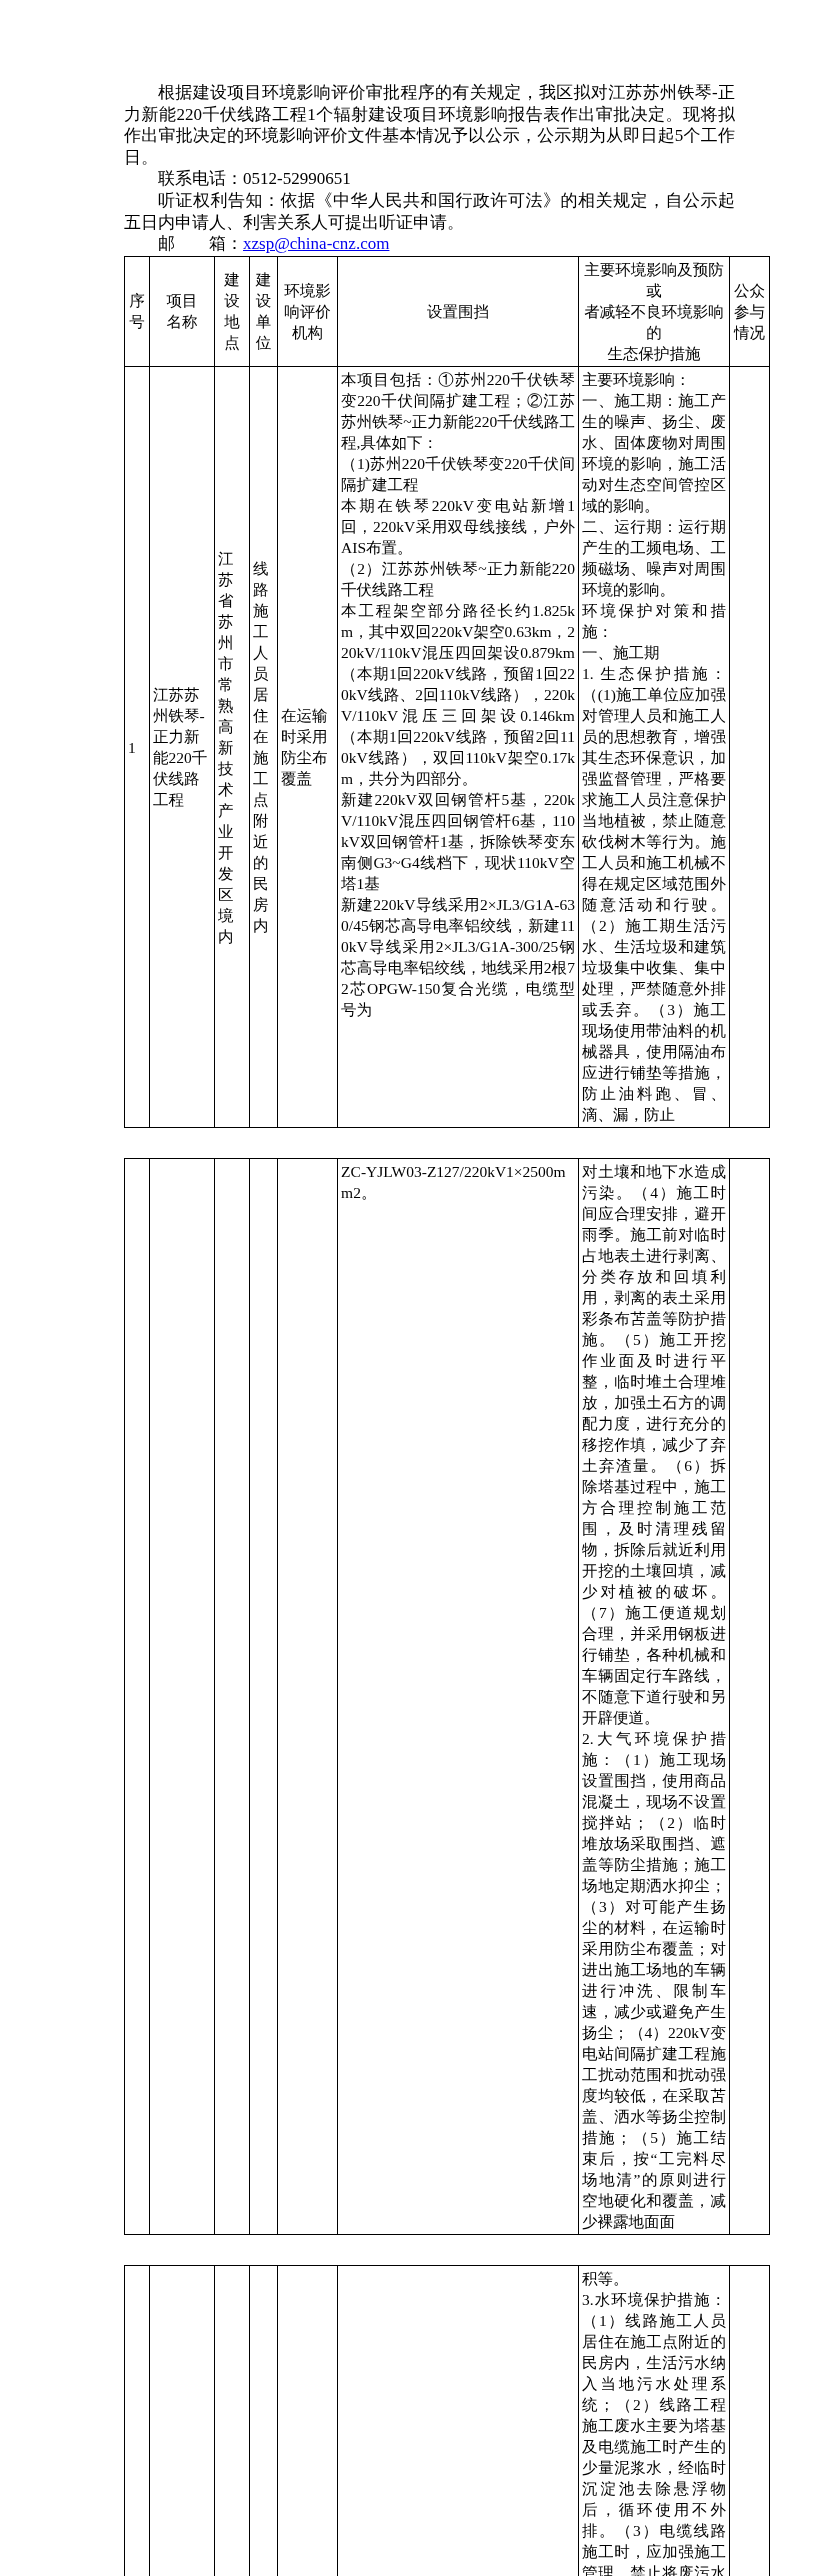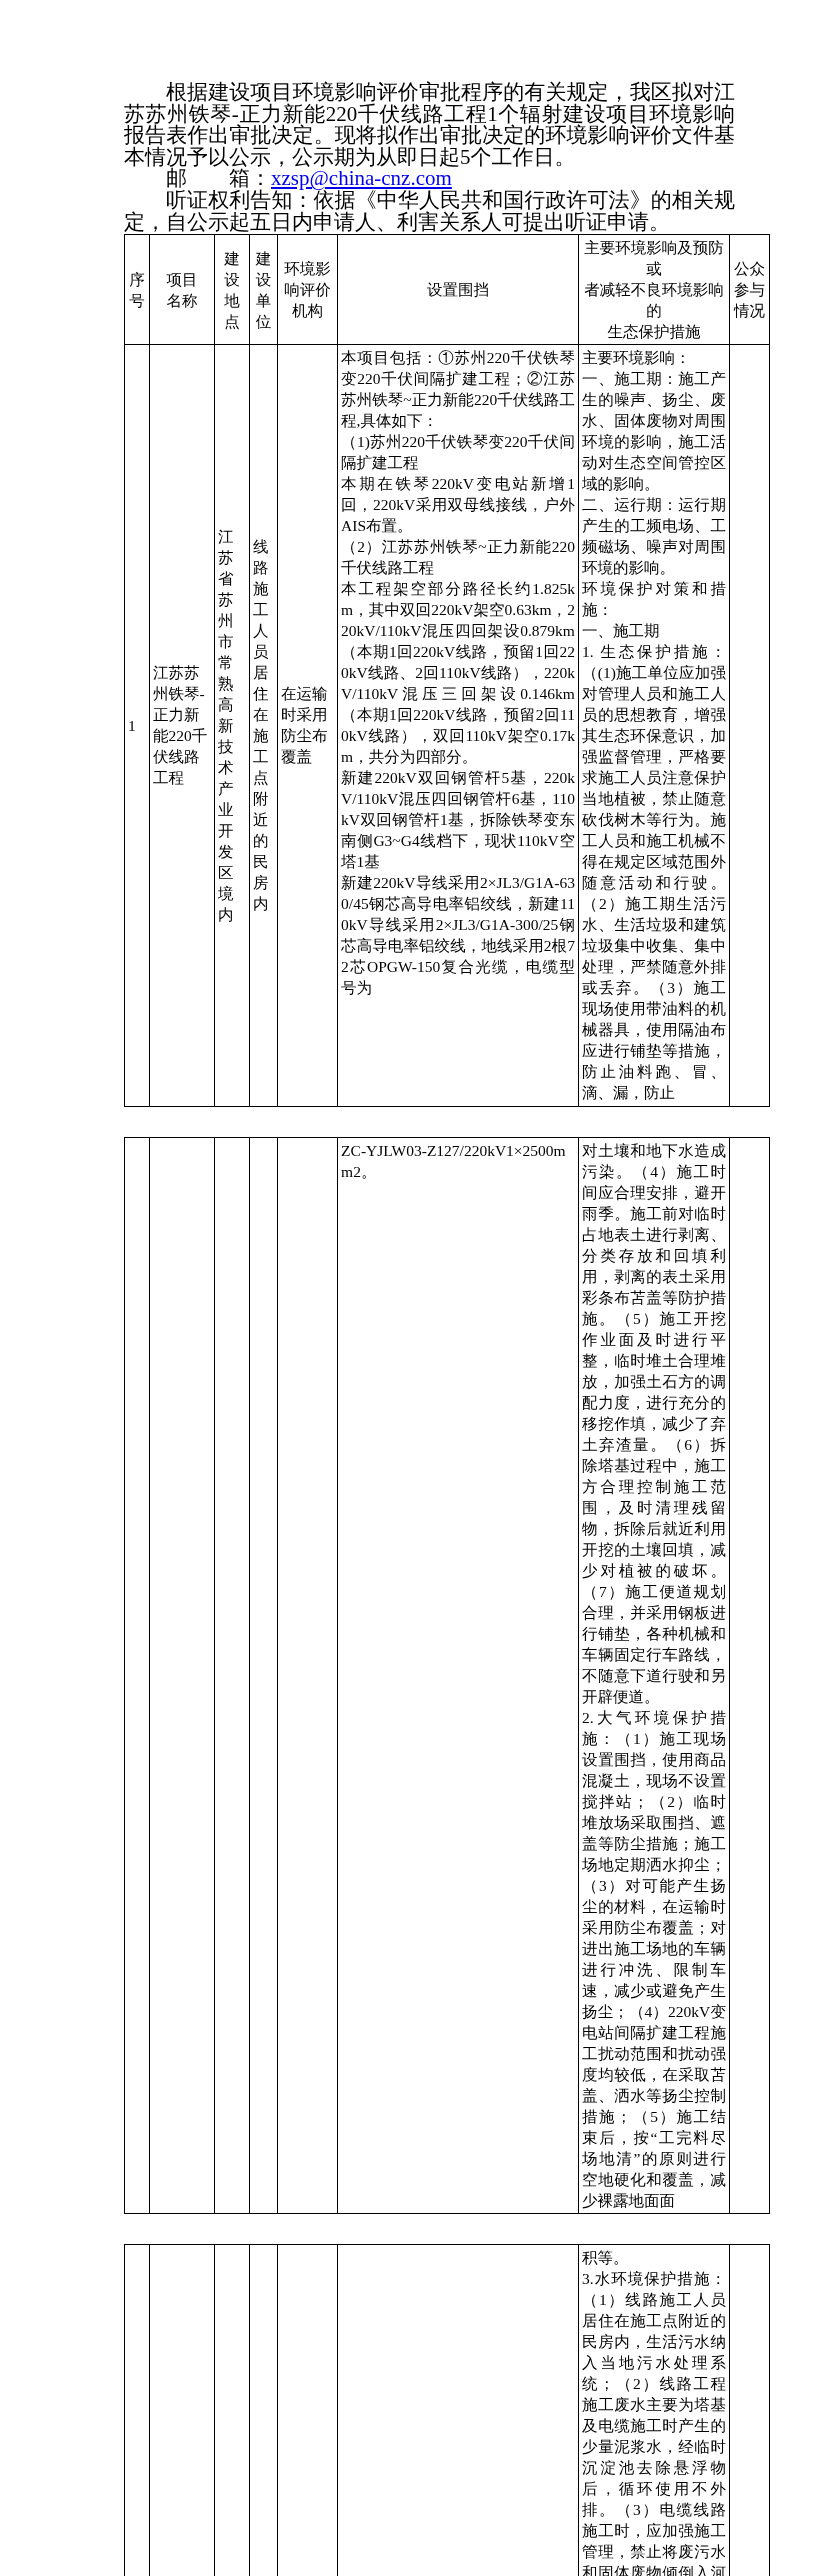--- a/index.html
+++ b/index.html
@@ -14,21 +14,21 @@
     font-family: "Liberation Serif", "DejaVu Serif", serif;
     color: #000000;
   }
   .page {
     padding-top: 82px;
   }
   
   .intro {
     width: 611px;
     margin-left: 124px;
-    font-size: 21px;
+    font-size: 17px;
     line-height: 21.6px;
     text-align: justify;
   }
   .intro p {
     margin: 0;
   }
   .indent2 { text-indent: 2em; }
   .intro .contact-line { white-space: pre-wrap; }
   a.mail-link {
     color: #0000ee;
@@ -80,22 +80,23 @@
   .sec2 td { height: 981px; }
   .sec3 td { height: 819px; }
 </style>
 </head>
 <body>
 
 <div class="page">
 
   <div class="intro">
     <p class="indent2">根据建设项目环境影响评价审批程序的有关规定，我区拟对江苏苏州铁琴-正力新能220千伏线路工程1个辐射建设项目环境影响报告表作出审批决定。现将拟作出审批决定的环境影响评价文件基本情况予以公示，公示期为从即日起5个工作日。</p>
+    <p class="indent2 contact-line"><span>联系电话：</span><span>0512-52990651</span></p>
+    <p class="indent2">听证权利告知：依据《中华人民共和国行政许可法》的相关规定，自公示起五日内申请人、利害关系人可提出听证申请。</p>
     <p class="indent2 contact-line"><span>邮　　箱：</span><a class="mail-link" href="#">xzsp@china-cnz.com</a></p>
-    <p class="indent2">听证权利告知：依据《中华人民共和国行政许可法》的相关规定，自公示起五日内申请人、利害关系人可提出听证申请。</p>
   </div>
 
 
   <table class="doc-table sec1">
     <colgroup>
       <col style="width:25px">
         <col style="width:65px">
         <col style="width:35px">
         <col style="width:28px">
       <col style="width:60px">

